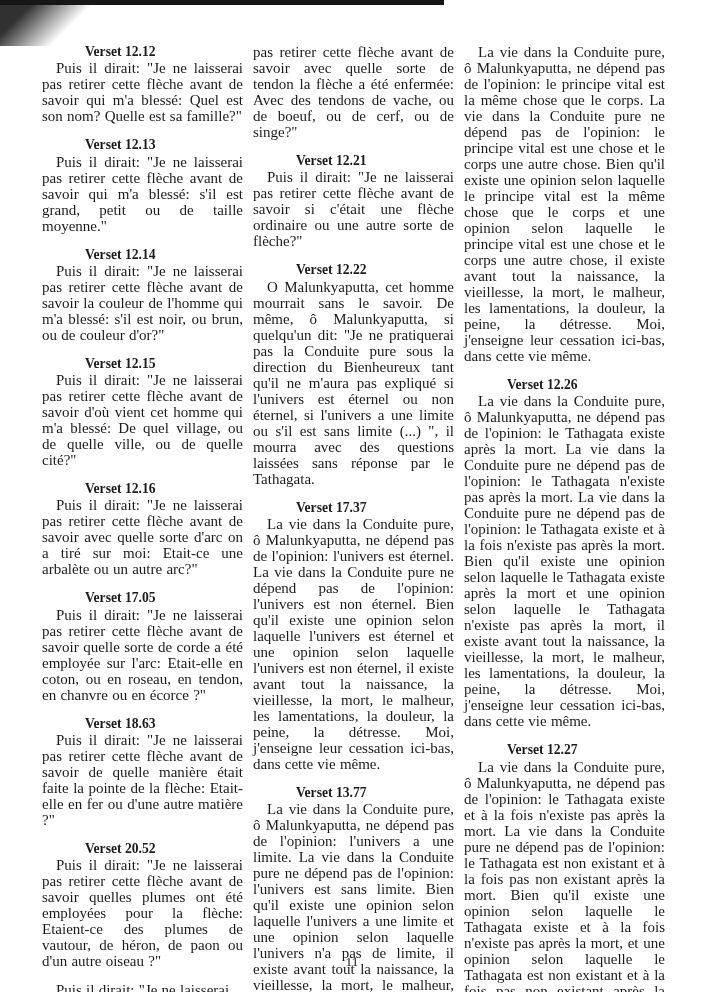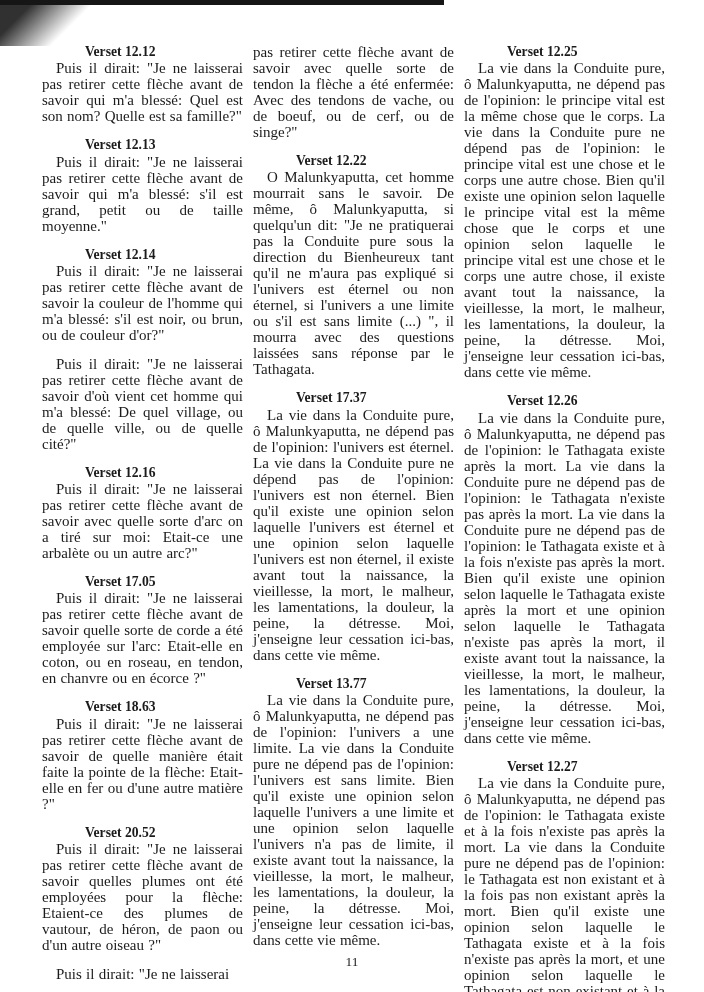--- a/index.html
+++ b/index.html
@@ -74,20 +74,21 @@
         </div>
         <div class="verse">
           <div class="vtitle">Verset 12.13</div>
           <div class="vtext">Puis il dirait: "Je ne laisserai pas retirer cette flèche avant de savoir qui m'a blessé: s'il est grand, petit ou de taille moyenne."</div>
         </div>
         <div class="verse">
           <div class="vtitle">Verset 12.14</div>
           <div class="vtext">Puis il dirait: "Je ne laisserai pas retirer cette flèche avant de savoir la couleur de l'homme qui m'a blessé: s'il est noir, ou brun, ou de couleur d'or?"</div>
         </div>
         <div class="verse">
+          <div class="vtitle">Verset 12.15</div>
           <div class="vtext">Puis il dirait: "Je ne laisserai pas retirer cette flèche avant de savoir d'où vient cet homme qui m'a blessé: De quel village, ou de quelle ville, ou de quelle cité?"</div>
         </div>
         <div class="verse">
           <div class="vtitle">Verset 12.16</div>
           <div class="vtext">Puis il dirait: "Je ne laisserai pas retirer cette flèche avant de savoir avec quelle sorte d'arc on a tiré sur moi: Etait-ce une arbalète ou un autre arc?"</div>
         </div>
         <div class="verse">
           <div class="vtitle">Verset 17.05</div>
           <div class="vtext">Puis il dirait: "Je ne laisserai pas retirer cette flèche avant de savoir quelle sorte de corde a été employée sur l'arc: Etait-elle en coton, ou en roseau, en tendon, en chanvre ou en écorce ?"</div>
         </div>
@@ -101,35 +102,38 @@
         </div>
         <div class="verse">
           <div class="vtext">Puis il dirait: "Je ne laisserai</div>
         </div>
       </div>
     <div class="col">
         <div class="verse cont">
           <div class="vtext">pas retirer cette flèche avant de savoir avec quelle sorte de tendon la flèche a été enfermée: Avec des tendons de vache, ou de boeuf, ou de cerf, ou de singe?"</div>
         </div>
         <div class="verse">
+          <div class="vtitle">Verset 12.21</div>
+          <div class="vtext">Puis il dirait: "Je ne laisserai pas retirer cette flèche avant de savoir si c'était une flèche ordinaire ou une autre sorte de flèche?"</div>
+        </div>
+        <div class="verse">
           <div class="vtitle">Verset 12.22</div>
           <div class="vtext">O Malunkyaputta, cet homme mourrait sans le savoir. De même, ô Malunkyaputta, si quelqu'un dit: "Je ne pratiquerai pas la Conduite pure sous la direction du Bienheureux tant qu'il ne m'aura pas expliqué si l'univers est éternel ou non éternel, si l'univers a une limite ou s'il est sans limite (...) ", il mourra avec des questions laissées sans réponse par le Tathagata.</div>
         </div>
         <div class="verse">
           <div class="vtitle">Verset 17.37</div>
           <div class="vtext">La vie dans la Conduite pure, ô Malunkyaputta, ne dépend pas de l'opinion: l'univers est éternel. La vie dans la Conduite pure ne dépend pas de l'opinion: l'univers est non éternel. Bien qu'il existe une opinion selon laquelle l'univers est éternel et une opinion selon laquelle l'univers est non éternel, il existe avant tout la naissance, la vieillesse, la mort, le malheur, les lamentations, la douleur, la peine, la détresse. Moi, j'enseigne leur cessation ici-bas, dans cette vie même.</div>
         </div>
         <div class="verse">
           <div class="vtitle">Verset 13.77</div>
           <div class="vtext">La vie dans la Conduite pure, ô Malunkyaputta, ne dépend pas de l'opinion: l'univers a une limite. La vie dans la Conduite pure ne dépend pas de l'opinion: l'univers est sans limite. Bien qu'il existe une opinion selon laquelle l'univers a une limite et une opinion selon laquelle l'univers n'a pas de limite, il existe avant tout la naissance, la vieillesse, la mort, le malheur, les lamentations, la douleur, la peine, la détresse. Moi, j'enseigne leur cessation ici-bas, dans cette vie même.</div>
         </div>
       </div>
     <div class="col">
         <div class="verse">
-          <div class="vtitle">Verset 12.25</div>
           <div class="vtext">La vie dans la Conduite pure, ô Malunkyaputta, ne dépend pas de l'opinion: le principe vital est la même chose que le corps. La vie dans la Conduite pure ne dépend pas de l'opinion: le principe vital est une chose et le corps une autre chose. Bien qu'il existe une opinion selon laquelle le principe vital est la même chose que le corps et une opinion selon laquelle le principe vital est une chose et le corps une autre chose, il existe avant tout la naissance, la vieillesse, la mort, le malheur, les lamentations, la douleur, la peine, la détresse. Moi, j'enseigne leur cessation ici-bas, dans cette vie même.</div>
         </div>
         <div class="verse">
           <div class="vtitle">Verset 12.26</div>
           <div class="vtext">La vie dans la Conduite pure, ô Malunkyaputta, ne dépend pas de l'opinion: le Tathagata existe après la mort. La vie dans la Conduite pure ne dépend pas de l'opinion: le Tathagata n'existe pas après la mort. La vie dans la Conduite pure ne dépend pas de l'opinion: le Tathagata existe et à la fois n'existe pas après la mort. Bien qu'il existe une opinion selon laquelle le Tathagata existe après la mort et une opinion selon laquelle le Tathagata n'existe pas après la mort, il existe avant tout la naissance, la vieillesse, la mort, le malheur, les lamentations, la douleur, la peine, la détresse. Moi, j'enseigne leur cessation ici-bas, dans cette vie même.</div>
         </div>
         <div class="verse">
           <div class="vtitle">Verset 12.27</div>
           <div class="vtext">La vie dans la Conduite pure, ô Malunkyaputta, ne dépend pas de l'opinion: le Tathagata existe et à la fois n'existe pas après la mort. La vie dans la Conduite pure ne dépend pas de l'opinion: le Tathagata est non existant et à la fois pas non existant après la mort. Bien qu'il existe une opinion selon laquelle le Tathagata existe et à la fois n'existe pas après la mort, et une opinion selon laquelle le Tathagata est non existant et à la fois pas non existant après la mort, il existe avant tout la naissance, la vieillesse, la mort, le malheur, les lamentations, la dou-</div>
         </div>

